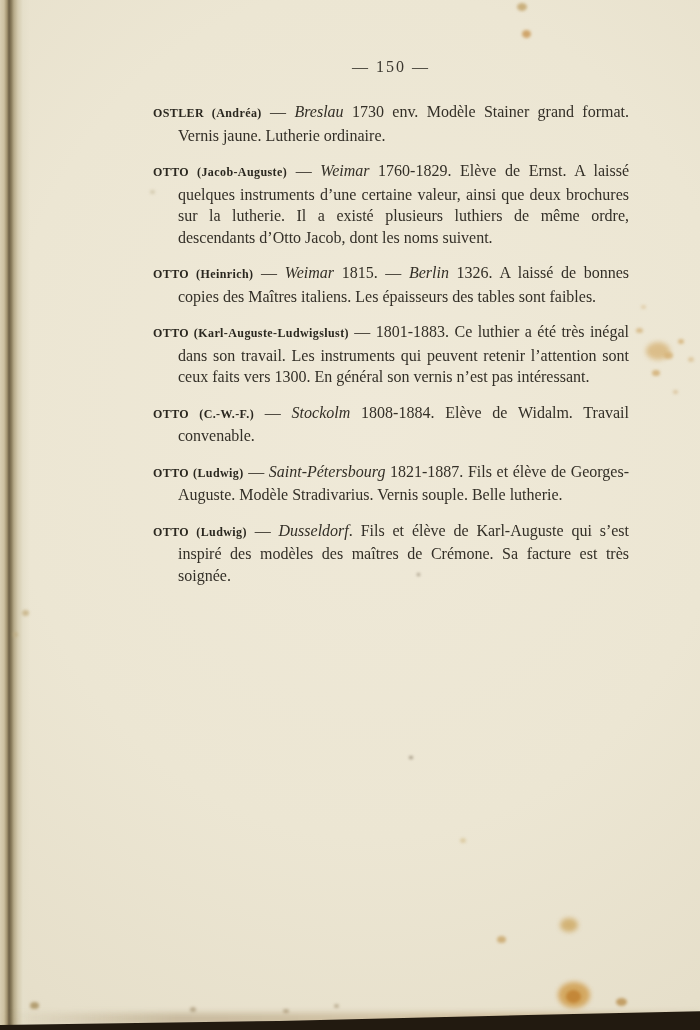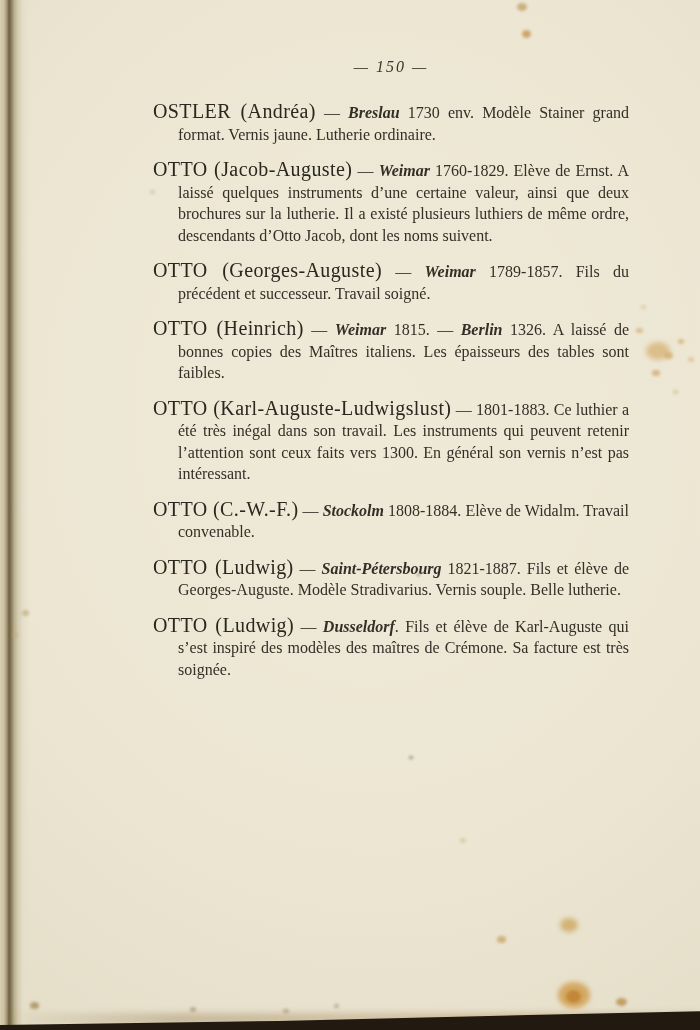--- a/index.html
+++ b/index.html
@@ -33,51 +33,50 @@
   }
   .bottom-shadow{
     position:absolute;left:0;right:0;bottom:5px;height:12px;
     background:linear-gradient(90deg,
       rgba(130,100,55,0) 0%, rgba(130,100,55,.30) 25%,
       rgba(150,112,58,.28) 55%, rgba(160,120,60,.38) 80%, rgba(130,100,55,.25) 100%);
     filter:blur(3px);
   }
   .page-number{
     position:absolute;top:58px;left:153px;width:476px;
-    text-align:center;font-size:16px;letter-spacing:2px;color:#3a362e;font-style:italic;
+    text-align:center;font-size:16px;letter-spacing:2px;color:#3a362e;
   }
   .entries{
     position:absolute;top:101px;left:153px;width:476px;
     font-size:16px;line-height:21.5px;text-align:justify;
   }
   .entry{
     margin:0 0 14px 0;
     padding-left:25px;text-indent:-25px;
   }
-  .seg-bold{font-weight:normal;font-size:20px;letter-spacing:.4px;color:#2a271f;}
-  .seg-italic{font-style:italic;font-weight:bold;}
+  .seg-bold{font-weight:bold;font-size:12px;letter-spacing:.4px;color:#2a271f;}
+  .seg-italic{font-style:italic;}
   .seg-normal{}
   .stain{
     position:absolute;border-radius:50%;
     filter:blur(1.5px);opacity:.8;
   }
   .stain.big{filter:blur(2.5px);}
   .stain.faint{opacity:.5;}
 </style>
 </head>
 <body>
 
 <div class="page">
 
   <div class="page-number">— 150 —</div>
 
   <div class="entries">
       <p class="entry"><span class="seg-bold">OSTLER (Andréa)</span><span class="seg-normal"> — </span><span class="seg-italic">Breslau</span><span class="seg-normal"> 1730 env. Modèle Stainer grand format. Vernis jaune. Lutherie ordinaire.</span></p>
       <p class="entry"><span class="seg-bold">OTTO (Jacob-Auguste)</span><span class="seg-normal"> — </span><span class="seg-italic">Weimar</span><span class="seg-normal"> 1760-1829. Elève de Ernst. A laissé quelques instruments d’une certaine valeur, ainsi que deux brochures sur la lutherie. Il a existé plusieurs luthiers de même ordre, descendants d’Otto Jacob, dont les noms suivent.</span></p>
-      <p class="entry"><span class="seg-bold">OTTO (Georges-Auguste)</span><span class="seg-normal"> — </span><span class="seg-italic">Weimar</span><span class="seg-normal"> 1789-1857. Fils du précédent et successeur. Travail soigné.</span></p>
       <p class="entry"><span class="seg-bold">OTTO (Heinrich)</span><span class="seg-normal"> — </span><span class="seg-italic">Weimar</span><span class="seg-normal"> 1815. — </span><span class="seg-italic">Berlin</span><span class="seg-normal"> 1326. A laissé de bonnes copies des Maîtres italiens. Les épaisseurs des tables sont faibles.</span></p>
       <p class="entry"><span class="seg-bold">OTTO (Karl-Auguste-Ludwigslust)</span><span class="seg-normal"> — 1801-1883. Ce luthier a été très inégal dans son travail. Les instruments qui peuvent retenir l’attention sont ceux faits vers 1300. En général son vernis n’est pas intéressant.</span></p>
       <p class="entry"><span class="seg-bold">OTTO (C.-W.-F.)</span><span class="seg-normal"> — </span><span class="seg-italic">Stockolm</span><span class="seg-normal"> 1808-1884. Elève de Widalm. Travail convenable.</span></p>
       <p class="entry"><span class="seg-bold">OTTO (Ludwig)</span><span class="seg-normal"> — </span><span class="seg-italic">Saint-Pétersbourg</span><span class="seg-normal"> 1821-1887. Fils et élève de Georges-Auguste. Modèle Stradivarius. Vernis souple. Belle lutherie.</span></p>
       <p class="entry"><span class="seg-bold">OTTO (Ludwig)</span><span class="seg-normal"> — </span><span class="seg-italic">Dusseldorf</span><span class="seg-normal">. Fils et élève de Karl-Auguste qui s’est inspiré des modèles des maîtres de Crémone. Sa facture est très soignée.</span></p>
     </div>
 
   <div class="gutter"></div>
 
   <div class="stain" style="left:517px;top:3px;width:10px;height:8px;background:#c2a369;"></div>

